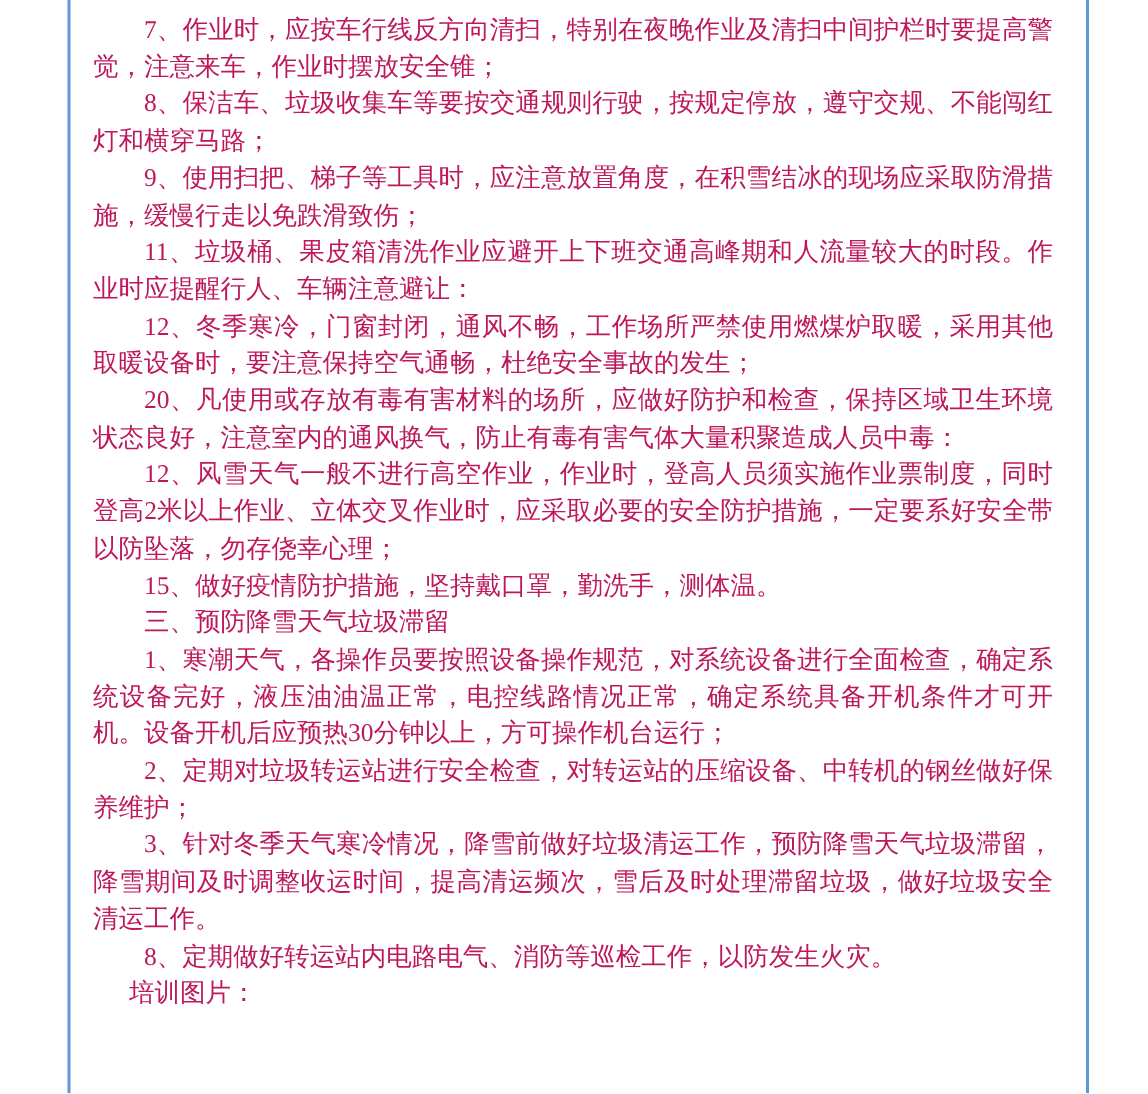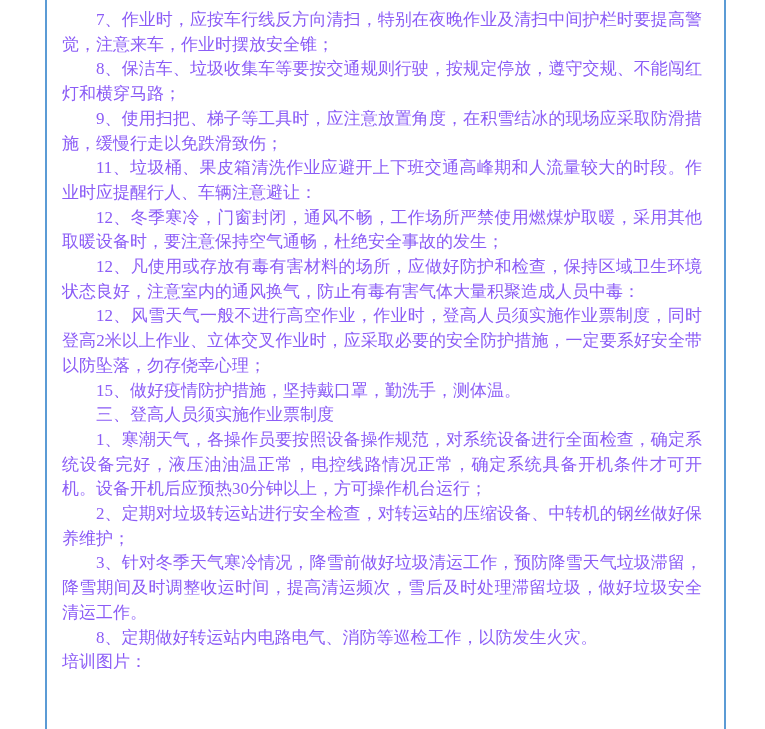--- a/index.html
+++ b/index.html
@@ -26,43 +26,44 @@
     border-left: 2px solid #5b9bd5;
     border-right: 2px solid #5b9bd5;
     padding: 8px 22px 0 15px;
     background: #ffffff;
   }
   .doc-cell p {
     margin: 0;
     padding: 0;
     font-size: 17px;
     line-height: 24.7px;
-    color: #8b5cf6;
+    color: #be185d;
     text-align: justify;
     text-indent: 2em;
     letter-spacing: 0;
     word-break: break-all;
   }
   .doc-cell p.no-indent {
     text-indent: 0;
+    margin-left: 24px;
   }
 </style>
 </head>
 <body>
 
 <div class="sheet">
   <div class="doc-cell">
     <p>7、作业时，应按车行线反方向清扫，特别在夜晚作业及清扫中间护栏时要提高警觉，注意来车，作业时摆放安全锥；</p>
     <p>8、保洁车、垃圾收集车等要按交通规则行驶，按规定停放，遵守交规、不能闯红灯和横穿马路；</p>
     <p>9、使用扫把、梯子等工具时，应注意放置角度，在积雪结冰的现场应采取防滑措施，缓慢行走以免跌滑致伤；</p>
     <p>11、垃圾桶、果皮箱清洗作业应避开上下班交通高峰期和人流量较大的时段。作业时应提醒行人、车辆注意避让：</p>
     <p>12、冬季寒冷，门窗封闭，通风不畅，工作场所严禁使用燃煤炉取暖，采用其他取暖设备时，要注意保持空气通畅，杜绝安全事故的发生；</p>
-    <p>12、凡使用或存放有毒有害材料的场所，应做好防护和检查，保持区域卫生环境状态良好，注意室内的通风换气，防止有毒有害气体大量积聚造成人员中毒：</p>
+    <p>20、凡使用或存放有毒有害材料的场所，应做好防护和检查，保持区域卫生环境状态良好，注意室内的通风换气，防止有毒有害气体大量积聚造成人员中毒：</p>
     <p>12、风雪天气一般不进行高空作业，作业时，登高人员须实施作业票制度，同时登高2米以上作业、立体交叉作业时，应采取必要的安全防护措施，一定要系好安全带以防坠落，勿存侥幸心理；</p>
     <p>15、做好疫情防护措施，坚持戴口罩，勤洗手，测体温。</p>
-    <p>三、登高人员须实施作业票制度</p>
+    <p>三、预防降雪天气垃圾滞留</p>
     <p>1、寒潮天气，各操作员要按照设备操作规范，对系统设备进行全面检查，确定系统设备完好，液压油油温正常，电控线路情况正常，确定系统具备开机条件才可开机。设备开机后应预热30分钟以上，方可操作机台运行；</p>
     <p>2、定期对垃圾转运站进行安全检查，对转运站的压缩设备、中转机的钢丝做好保养维护；</p>
     <p>3、针对冬季天气寒冷情况，降雪前做好垃圾清运工作，预防降雪天气垃圾滞留，降雪期间及时调整收运时间，提高清运频次，雪后及时处理滞留垃圾，做好垃圾安全清运工作。</p>
     <p>8、定期做好转运站内电路电气、消防等巡检工作，以防发生火灾。</p>
     <p class="no-indent">培训图片：</p>
   </div>
 </div>
 
 </body></html>

